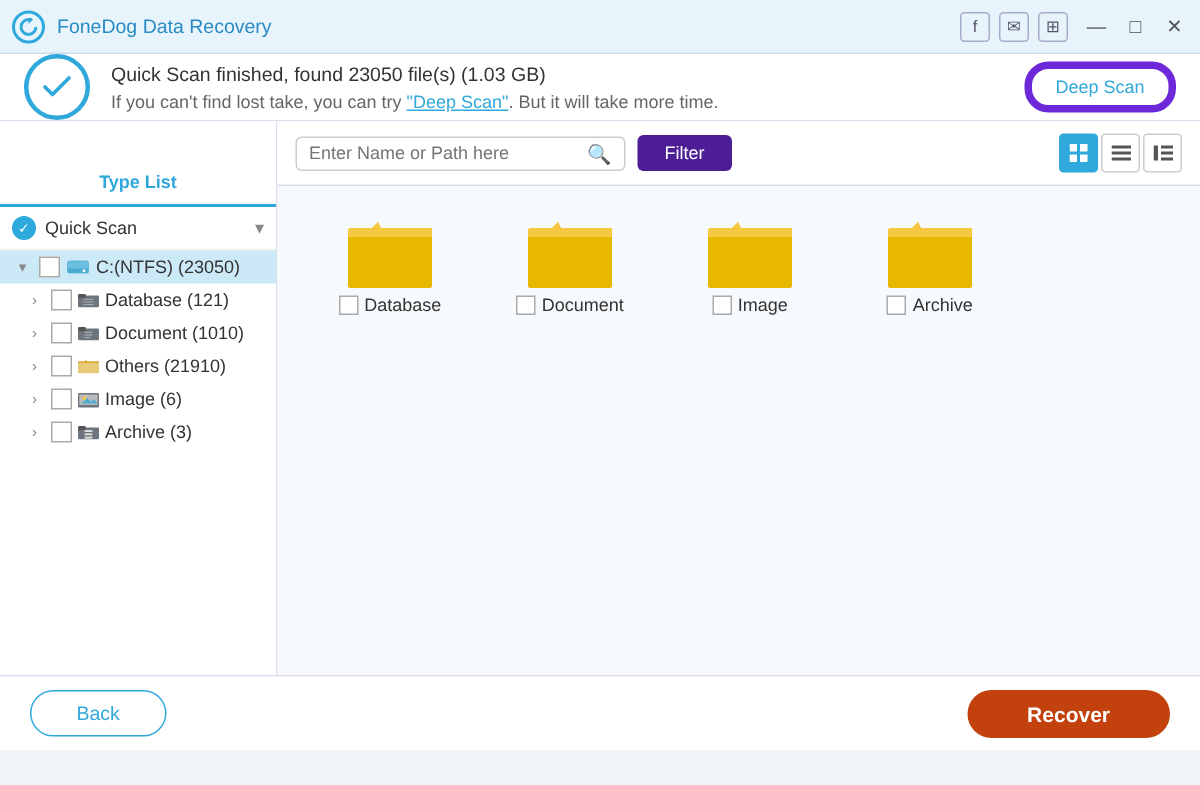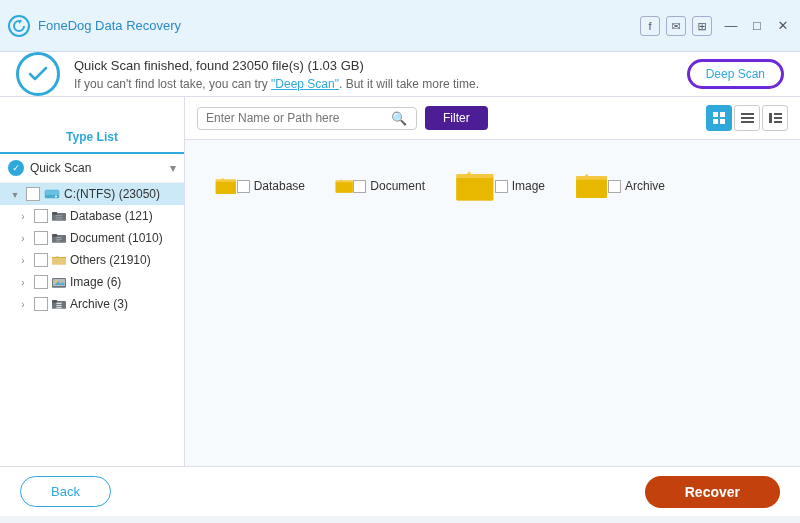--- a/index.html
+++ b/index.html
@@ -1,21 +1,21 @@
 <!DOCTYPE html>
 <html><head>
   <meta charset="utf-8">
   <style>
     * { box-sizing: border-box; margin: 0; padding: 0; }
     body { font-family: 'Segoe UI', Arial, sans-serif; font-size: 13px; background: #f0f4f8; width: 800px; height: 523px; overflow: hidden; }
 
     
     #titlebar {
       background: #e8f4fc;
-      height: 52px;
+      height: 36px;
       display: flex;
       align-items: center;
       padding: 0 8px;
       border-bottom: 1px solid #cde;
       user-select: none;
     }
     #titlebar .win-controls {
       display: flex; gap: 6px; align-items: center;
     }
     #titlebar .win-controls span {
@@ -39,21 +39,21 @@
     }
     #header .check-circle {
       width: 44px; height: 44px; border-radius: 50%; border: 3px solid #2fa8dc; display: flex; align-items: center; justify-content: center; flex-shrink: 0;
     }
     #header .check-circle svg { width: 24px; height: 24px; }
     #header .header-text { flex: 1; }
     #header .header-text .line1 { font-size: 13px; color: #333; margin-bottom: 4px; }
     #header .header-text .line2 { font-size: 12px; color: #666; }
     #header .header-text .line2 a { color: #2fa8dc; text-decoration: underline; cursor: pointer; }
     #header .deep-scan-btn {
-      border: 3px solid #6d28d9; background: #fff; color: #2fa8dc; border-radius: 16px;
+      border: 5px solid #6d28d9; background: #fff; color: #2fa8dc; border-radius: 16px;
       padding: 5px 16px; font-size: 12px; cursor: pointer; white-space: nowrap;
     }
 
     
     #main {
       display: flex;
       height: calc(523px - 36px - 68px - 50px);
       background: #f0f4f8;
     }
 
@@ -120,21 +120,21 @@
     #content-toolbar .view-btn {
       width: 26px; height: 26px; border: 1px solid #ccc; background: #fff; border-radius: 3px; display: flex; align-items: center; justify-content: center; cursor: pointer; font-size: 13px; color: #555;
     }
     #content-toolbar .view-btn.active { background: #2fa8dc; color: #fff; border-color: #2fa8dc; }
 
     
     #file-grid {
       flex: 1; padding: 20px 30px; display: flex; gap: 30px; align-items: flex-start; justify-content: flex-start; overflow-y: auto;
     }
     .file-item {
-      display: flex; flex-direction: row; align-items: center; width: 90px; cursor: pointer;
+      display: flex; flex-direction: column; align-items: center; width: 90px; cursor: pointer;
     }
     .file-item .file-label-row {
       display: flex; align-items: center; gap: 4px;
     }
     .file-item .file-chk {
       width: 13px; height: 13px; border: 1px solid #aaa; background: #fff; display: inline-block; flex-shrink: 0;
     }
     .file-item .file-name { font-size: 12px; color: #333; }
 
     

